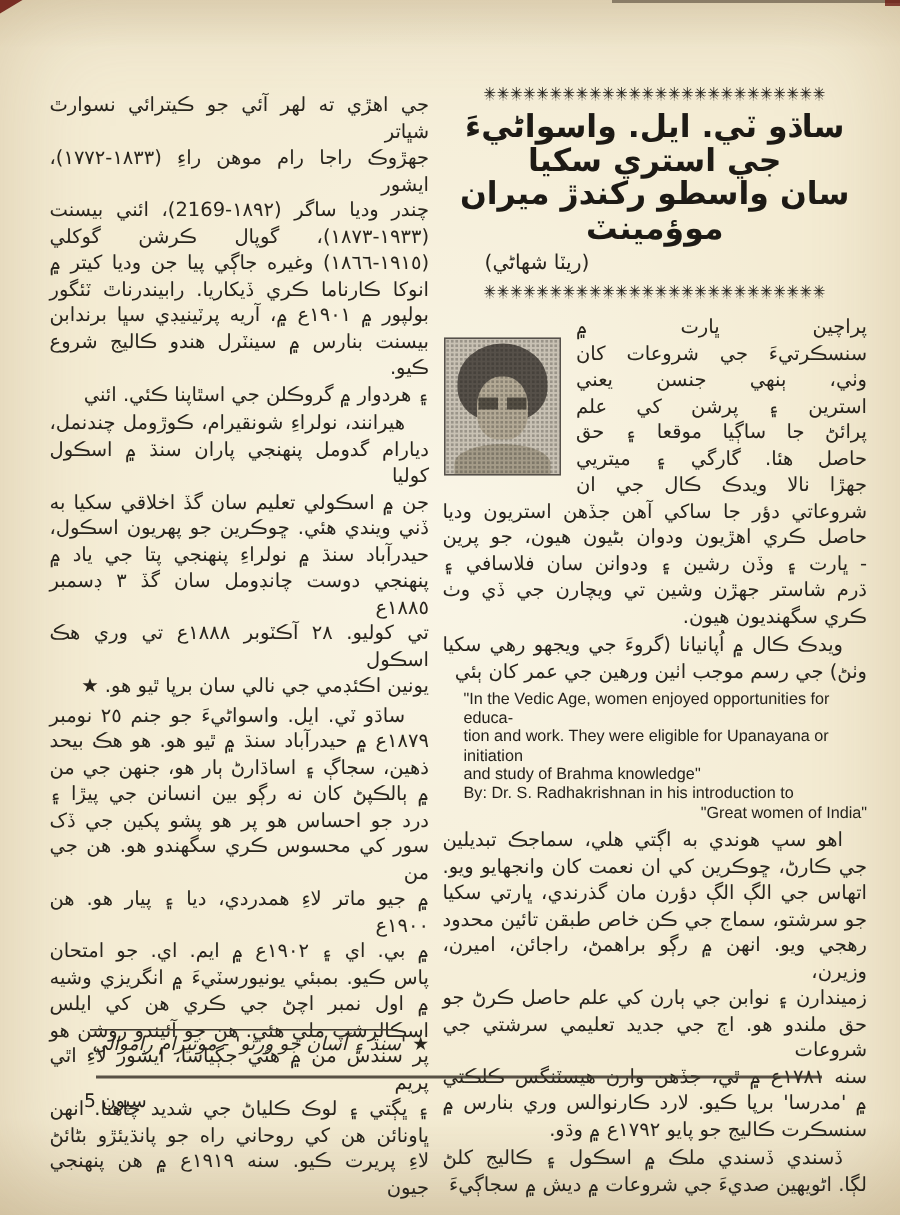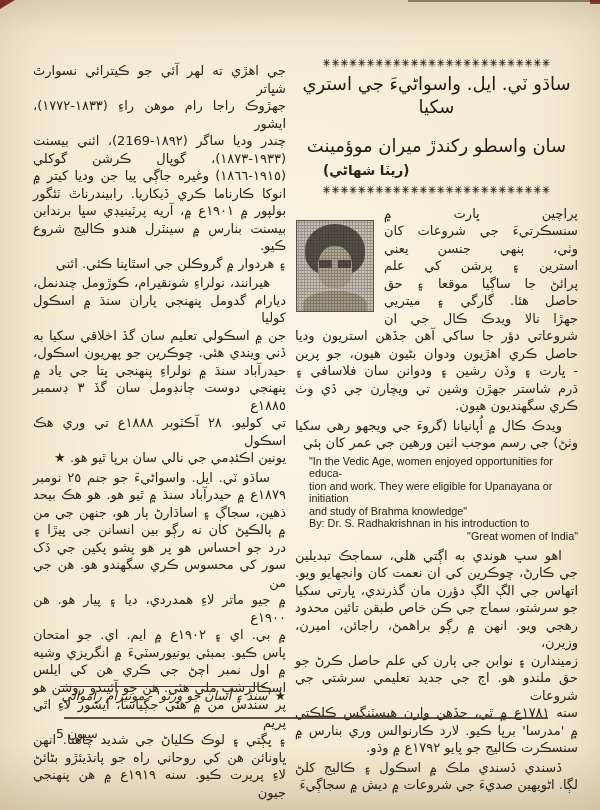--- a/index.html
+++ b/index.html
@@ -26,22 +26,22 @@
   .line{direction:rtl;text-align:justify;text-align-last:justify;
     font-size:13px;line-height:17.5px;white-space:normal;}
   .para{margin:0 0 2px 0;}
   .para .line:last-child{text-align-last:start;}
   .para.indent .line:first-child{text-indent:16px;}
 
   
   .ornament{direction:ltr;text-align:center;font-size:10px;line-height:14px;
     letter-spacing:.4px;color:#171512;white-space:nowrap;overflow:hidden;
     text-shadow:0 2px 0 rgba(23,21,18,.45);}
-  .title{font-weight:400;font-size:18px;line-height:22.5px;text-align:center;color:#1d1a15;margin-top:3px;}
-  .byline{font-size:13.5px;font-weight:700;line-height:20px;text-align:left;padding-left:28px;margin:2px 0 3px 0;}
+  .title{font-weight:700;font-size:21px;line-height:22.5px;text-align:center;color:#1d1a15;margin-top:3px;}
+  .byline{font-size:13.5px;font-weight:400;line-height:20px;text-align:left;padding-left:28px;margin:2px 0 3px 0;}
   .orn2{margin-bottom:8px;}
 
   
   .photo{float:left;width:76px;height:90px;margin:15px 10px 4px 1px;
     border:1px solid #55504a;background:#c9c2b4;position:relative;overflow:hidden;}
   .photo .hair{position:absolute;top:3px;left:8px;width:60px;height:52px;
     border-radius:50% 50% 42% 42%;background:#565049;}
   .photo .face{position:absolute;top:25px;left:21px;width:34px;height:42px;
     border-radius:46% 46% 40% 40%;background:#b3a995;}
   .photo .glasses{position:absolute;top:39px;left:22px;width:32px;height:8px;
@@ -70,21 +70,21 @@
 
 <div class="page">
 
   <div class="corner-tl"></div>
   <div class="edge-top"></div>
   <div class="corner-tr"></div>
 
   <div class="col-right">
     <div class="ornament">✳✳✳✳✳✳✳✳✳✳✳✳✳✳✳✳✳✳✳✳✳✳✳✳✳✳</div>
     <div class="title">ساڌو ٽي. ايل. واسواڻيءَ جي استري سکيا</div>
-    <div class="title" style="margin-top:17px;">سان واسطو رکندڙ ميران موؤمينٽ</div>
+    <div class="title" style="margin-top:0;">سان واسطو رکندڙ ميران موؤمينٽ</div>
     <div class="byline">(ريٽا شهاڻي)</div>
     <div class="ornament orn2">✳✳✳✳✳✳✳✳✳✳✳✳✳✳✳✳✳✳✳✳✳✳✳✳✳✳</div>
 
     <div class="para">
       <div class="photo">
         <div class="hair"></div>
         <div class="face"></div>
         <div class="glasses"></div>
         <div class="shoulders"></div>
         <div class="halftone"></div>

